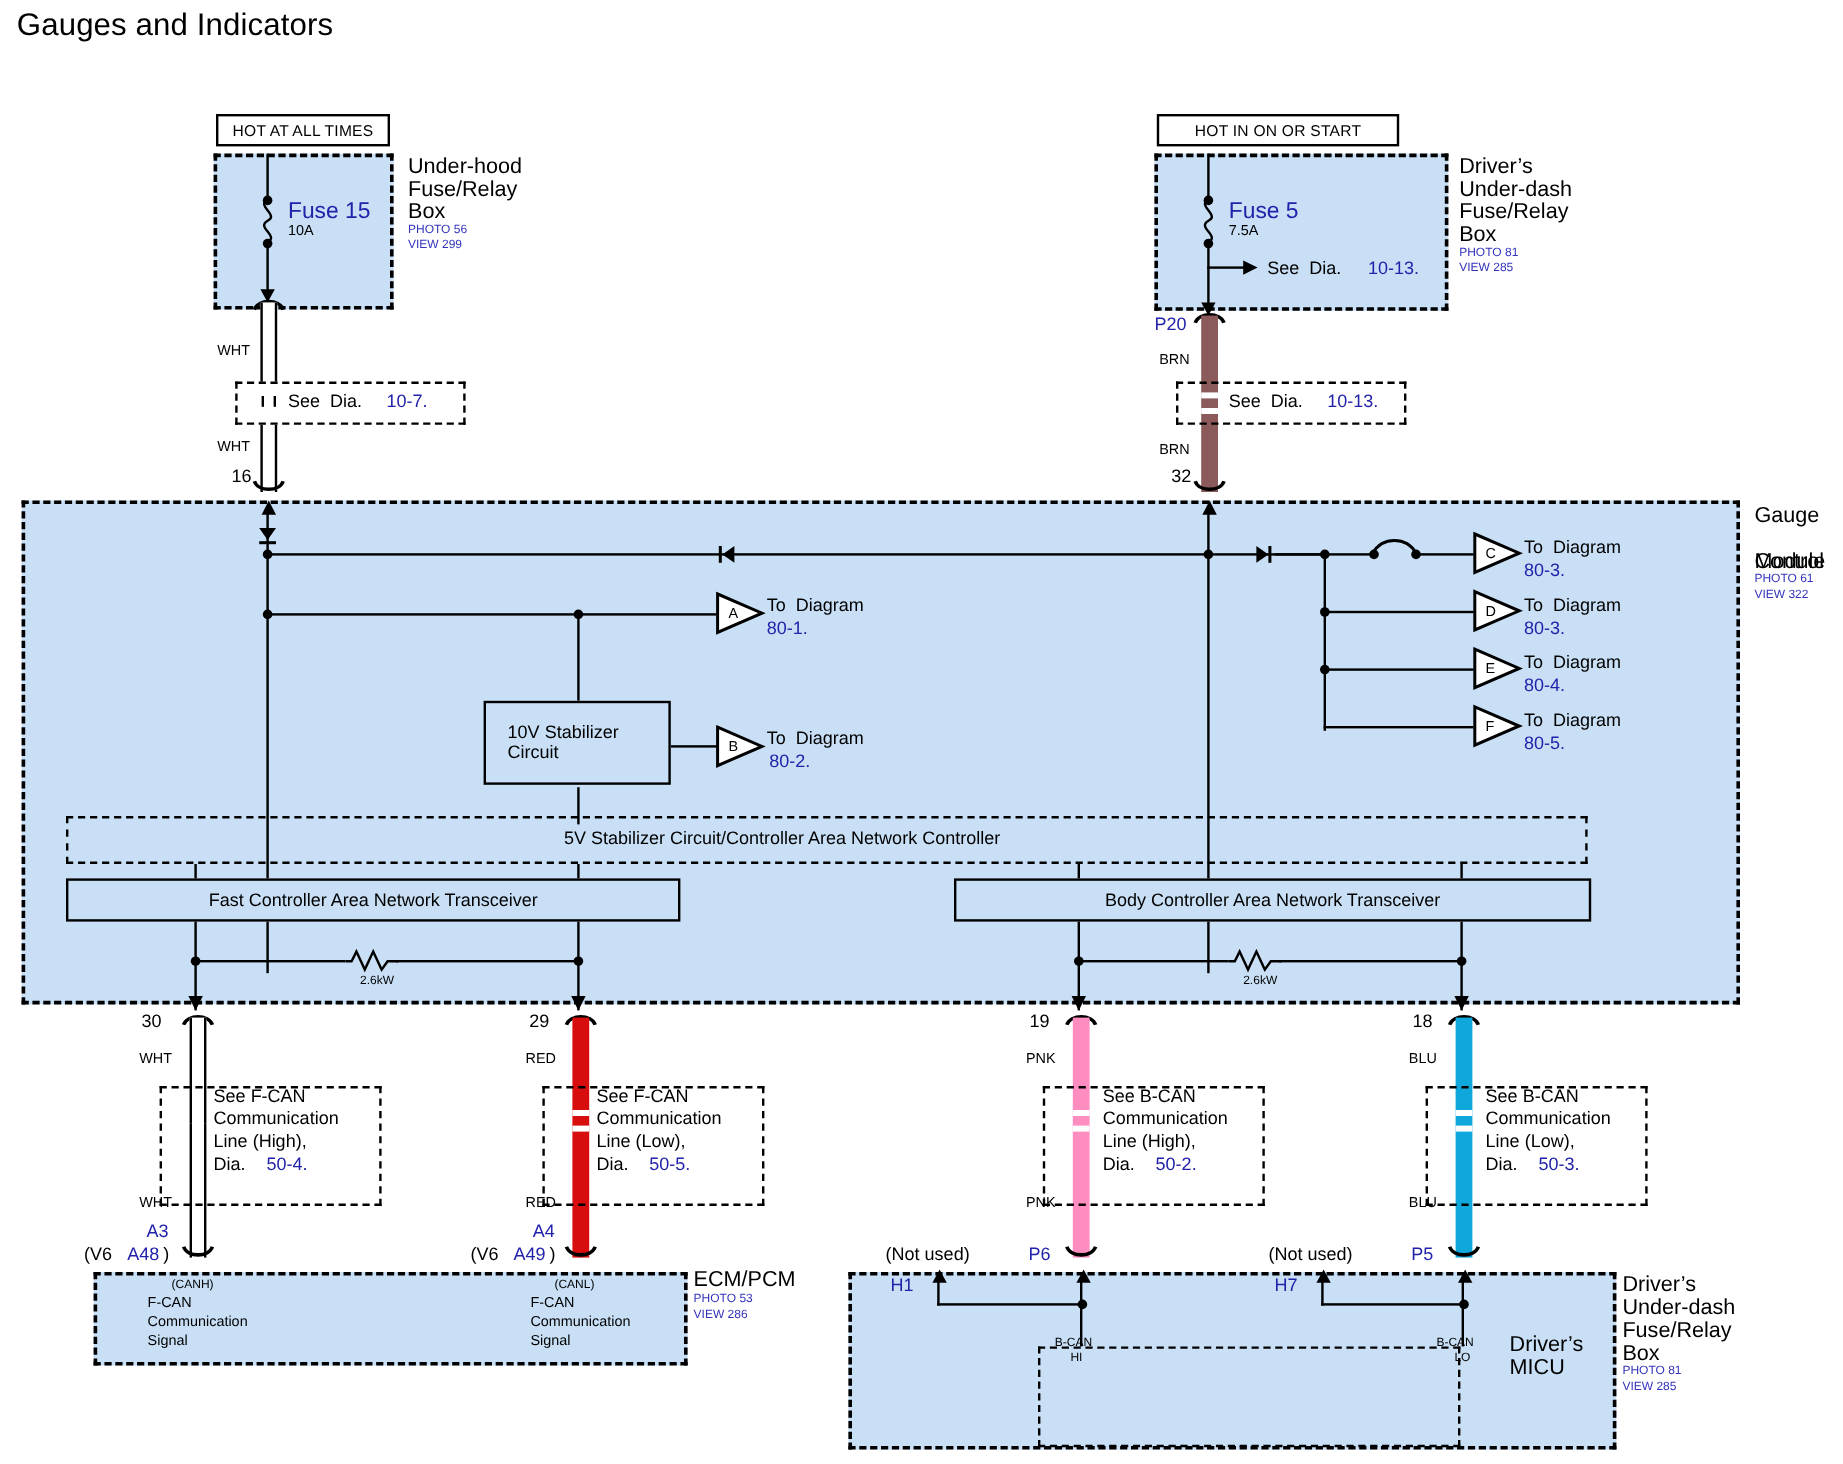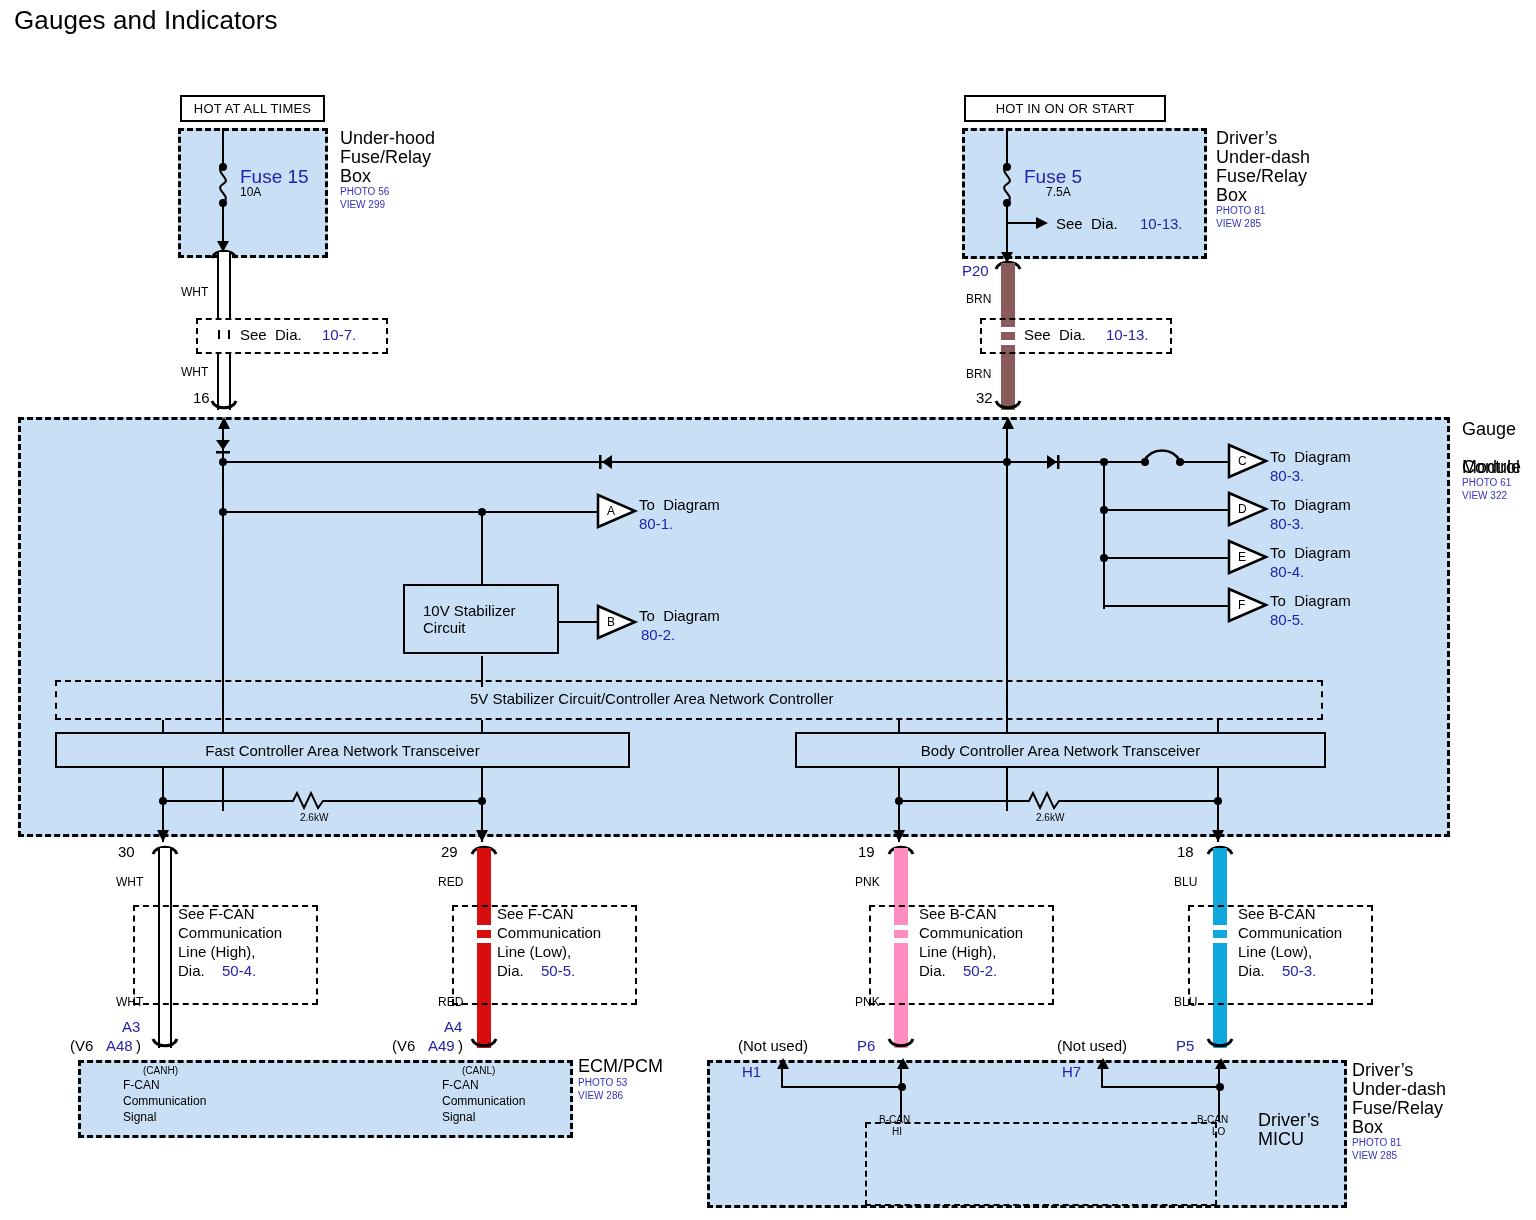--- a/index.html
+++ b/index.html
@@ -163,21 +163,21 @@
   <svg class="abs" style="left:994px;top:166px;" width="26" height="36">
     <path d="M13 0 C 3 6, 23 13, 13 18 C 3 24, 23 30, 13 36" stroke="#000" stroke-width="2" fill="none"></path>
   </svg>
   <div class="dot" style="left:1003px;top:199px;"></div>
   <div class="v" style="left:1006px;top:203px;height:52px;"></div>
   <svg class="abs" style="left:999px;top:249px;" width="16" height="14">
     <path d="M8 14 L2 3 L14 3 Z" fill="#000"></path>
   </svg>
 
   <div class="txt" style="left:1024px;top:166px;font-size:19px;color:#2222aa;">Fuse 5</div>
-  <div class="txt sm" style="left:1024px;top:186px;margin-left:22px;">7.5A</div>
+  <div class="txt sm" style="left:1024px;top:186px;">7.5A</div>
 
   <div class="h" style="left:1006px;top:222px;width:32px;"></div>
   <svg class="abs" style="left:1033px;top:216px;" width="16" height="14">
     <path d="M15 7 L3 1 L3 13 Z" fill="#000"></path>
   </svg>
   <div class="txt lbl" style="left:1056px;top:215px;">See  Dia.</div>
   <div class="txt lbl blue" style="left:1140px;top:215px;">10-13.</div>
 
   <div class="cap" style="left:995px;top:259px;">
     <svg width="26" height="11">
@@ -322,21 +322,21 @@
         <path d="M1 1 L38 17 L1 33 Z" fill="#fff" stroke="#000" stroke-width="2.5"></path>
       </svg>
   </div>
   <div class="triletter" style="left:607px;top:615px;">B</div>
   <div class="txt lbl" style="left:639px;top:607px;">To  Diagram</div>
   <div class="txt lbl blue" style="left:641px;top:626px;">80-2.</div>
 
   <div class="dashbox-thin" style="left:55px;top:680px;width:1268px;height:40px;background:transparent;"></div>
   <div class="txt lbl" style="left:470px;top:690px;">5V Stabilizer Circuit/Controller Area Network Controller</div>
 
-  <div class="solidbox" style="left:55px;top:732px;width:575px;height:36px;">
+  <div class="solidbox" style="left:55px;top:732px;width:512px;height:36px;">
     <span>Fast Controller Area Network Transceiver</span>
   </div>
 
   <div class="solidbox" style="left:795px;top:732px;width:531px;height:36px;">
     <span>Body Controller Area Network Transceiver</span>
   </div>
 
   <div class="v" style="left:162px;top:720px;height:12px;"></div>
   <div class="v" style="left:481px;top:720px;height:12px;"></div>
   <div class="v" style="left:898px;top:720px;height:12px;"></div>

